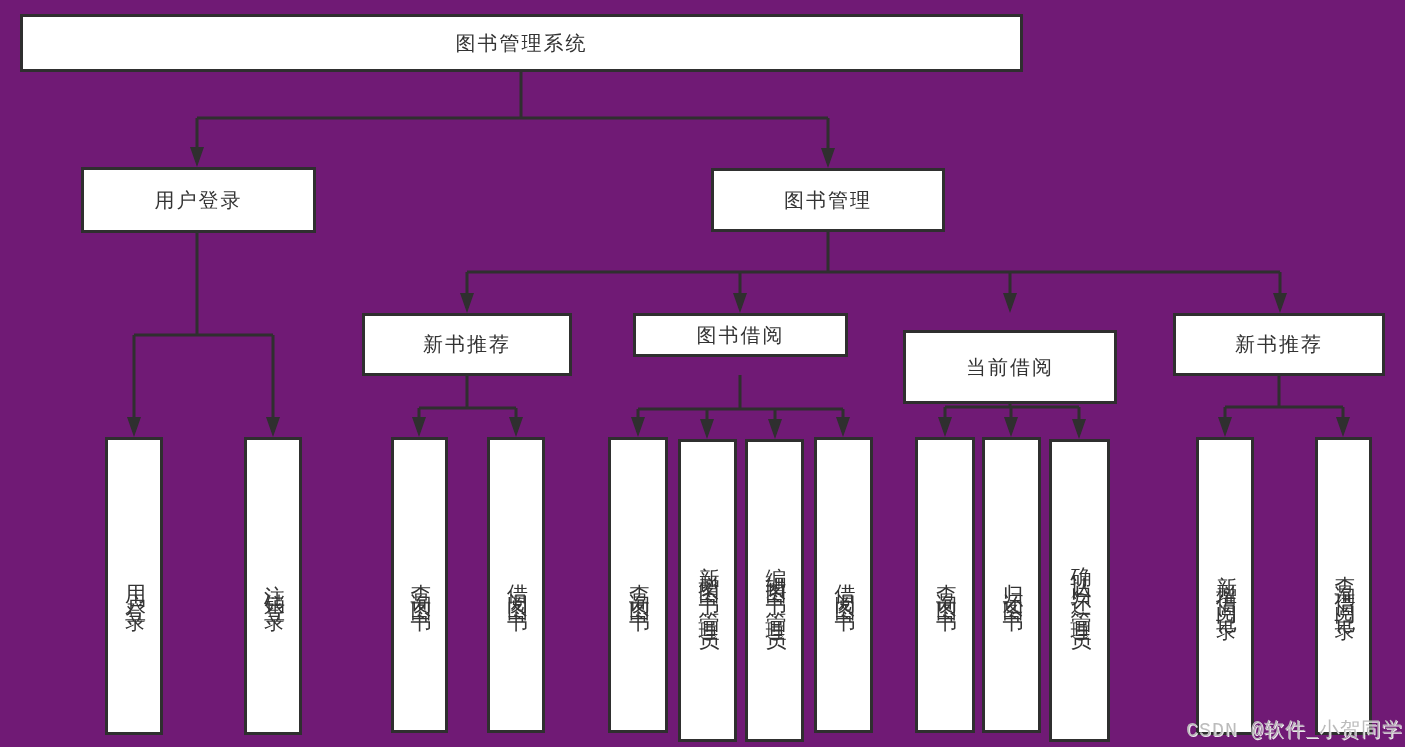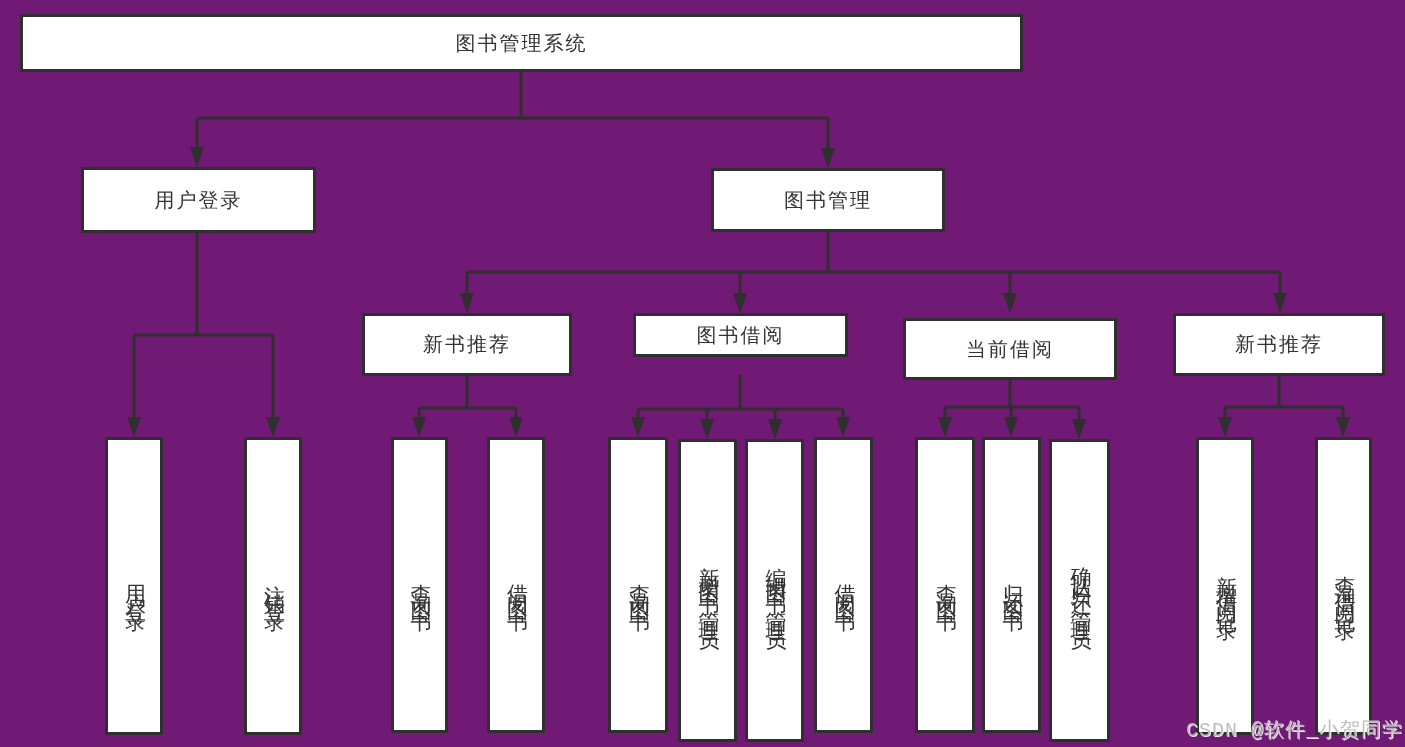--- a/index.html
+++ b/index.html
@@ -92,21 +92,21 @@
   <div class="node h" style="left:711px;top:168px;width:234px;height:64px">
     <span class="lbl">图书管理</span>
   </div>
 
   <div class="node h" style="left:362px;top:313px;width:210px;height:63px">
     <span class="lbl">新书推荐</span>
   </div>
   <div class="node h" style="left:633px;top:313px;width:215px;height:44px">
     <span class="lbl">图书借阅</span>
   </div>
-  <div class="node h" style="left:903px;top:318px;width:214px;height:62px">
+  <div class="node h" style="left:903px;top:330px;width:214px;height:74px">
     <span class="lbl">当前借阅</span>
   </div>
   <div class="node h" style="left:1173px;top:313px;width:212px;height:63px">
     <span class="lbl">新书推荐</span>
   </div>
 
   <div class="node v" style="left:105px;top:437px;width:58px;height:298px">
     <span class="lbl">用户登录</span>
   </div>
   <div class="node v" style="left:244px;top:437px;width:58px;height:298px">

